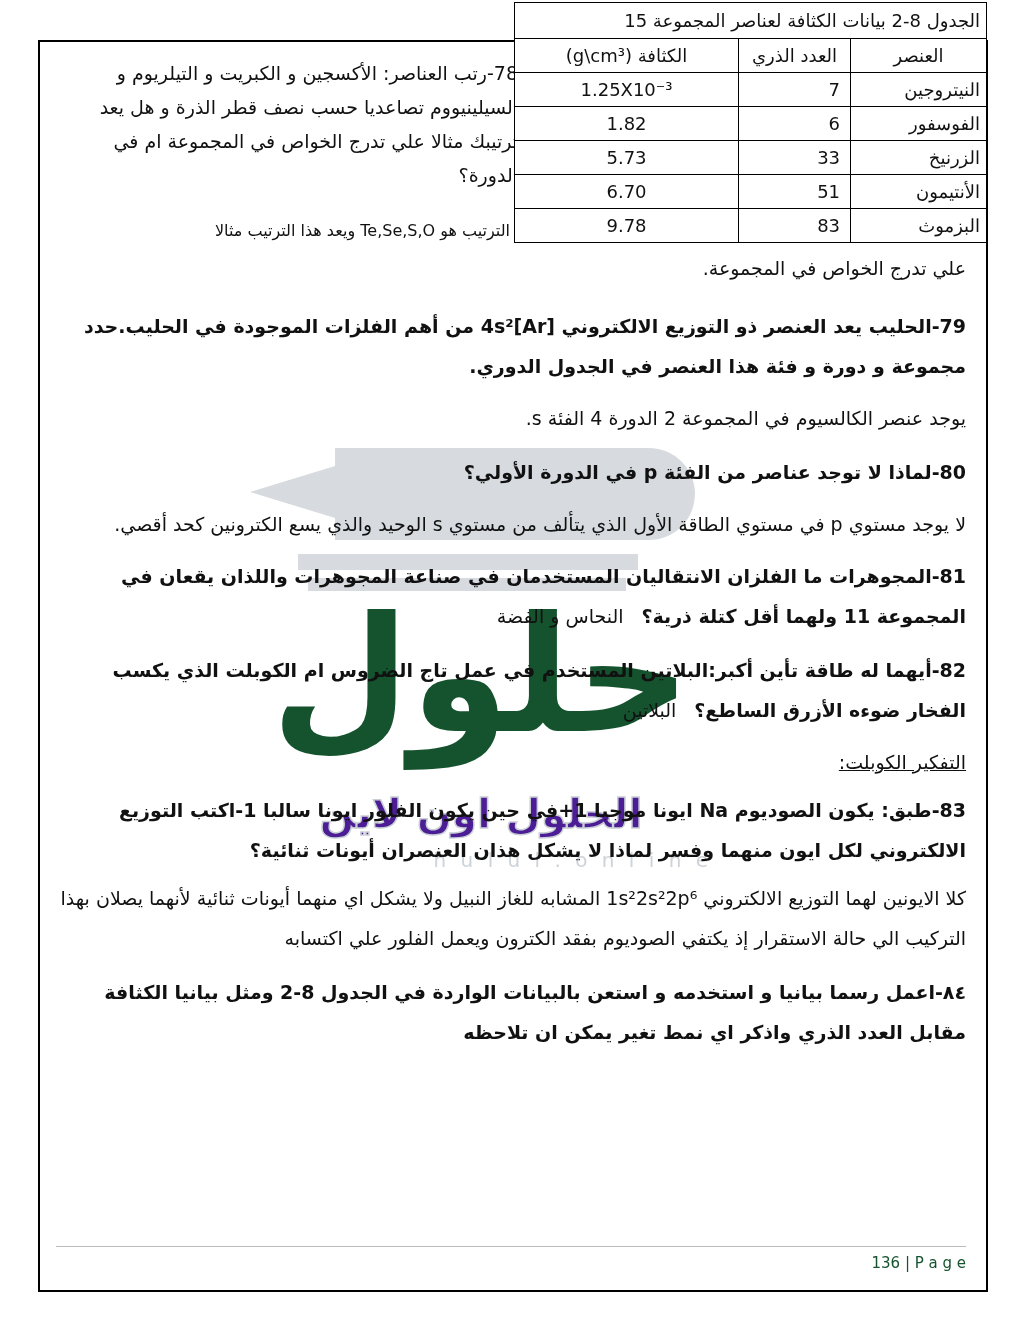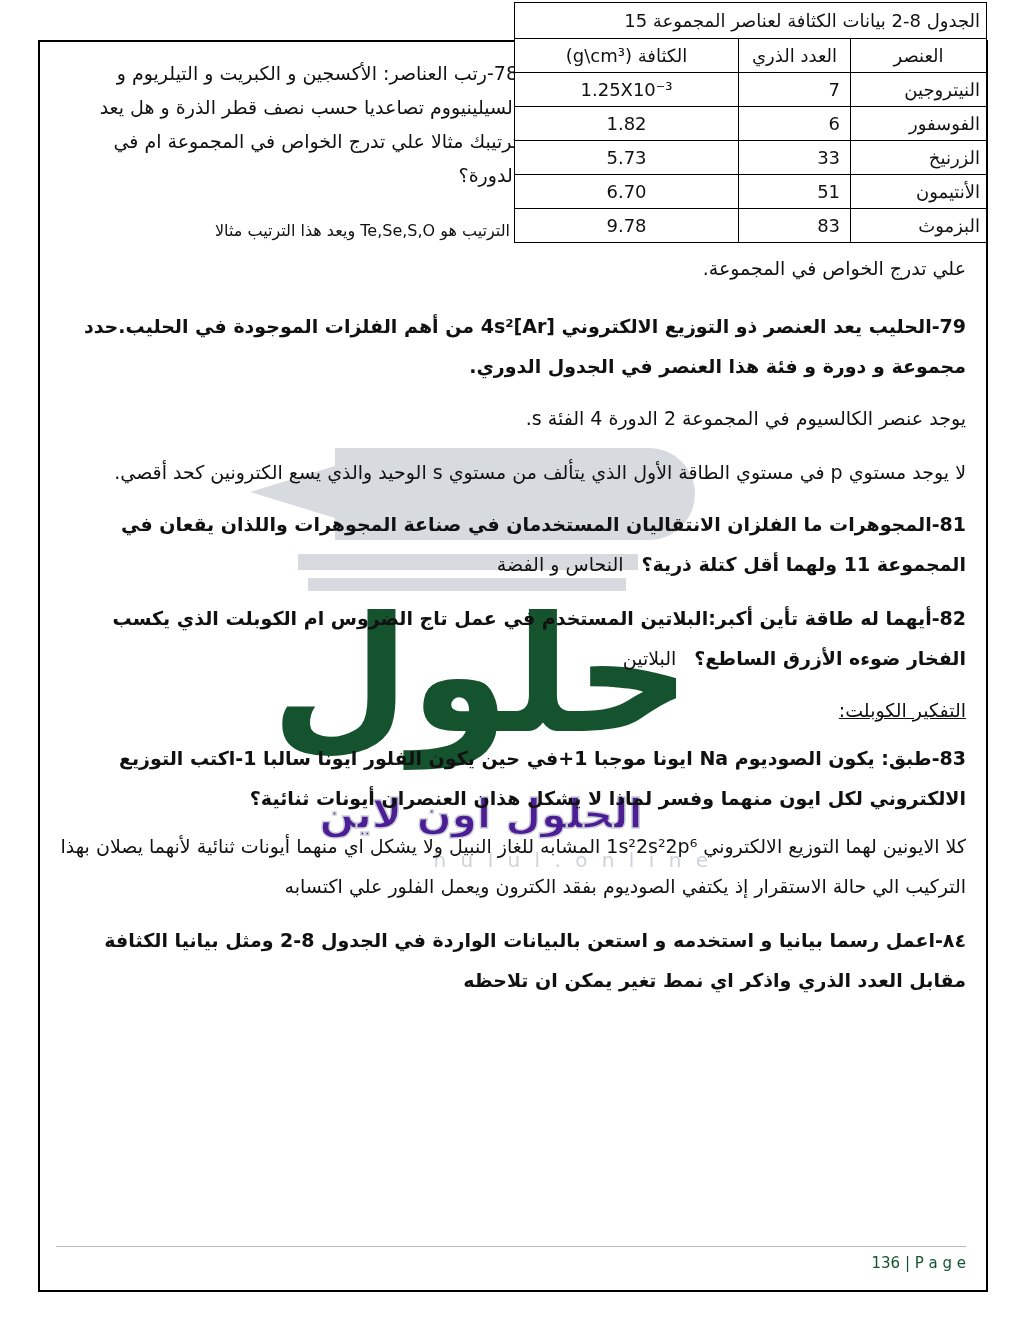--- a/index.html
+++ b/index.html
@@ -167,20 +167,21 @@
 
 <div class="q78">78-رتب العناصر: الأكسجين و الكبريت و التيلريوم و السيلينيووم تصاعديا حسب نصف قطر الذرة و هل يعد ترتيبك مثالا علي تدرج الخواص في المجموعة ام  في الدورة؟</div>
 <div class="q78-answer">الترتيب هو Te,Se,S,O ويعد هذا الترتيب مثالا</div>
 
 <div class="content">
   <p class="mb18">علي تدرج الخواص في المجموعة.</p>
 
   <p class="bold">79-الحليب يعد العنصر ذو التوزيع الالكتروني [Ar]4s² من أهم الفلزات الموجودة في الحليب.حدد مجموعة و دورة و فئة هذا العنصر في الجدول الدوري.</p>
   <p class="mb14">يوجد عنصر الكالسيوم في المجموعة 2 الدورة 4 الفئة s.</p>
 
+  <p class="bold">80-لماذا لا توجد عناصر من الفئة p في الدورة الأولي؟</p>
   <p>لا يوجد مستوي p في مستوي الطاقة الأول الذي يتألف من مستوي s الوحيد والذي يسع الكترونين كحد أقصي.</p>
 
   <p class="bold mb14">
     <span>81-المجوهرات ما الفلزان الانتقاليان المستخدمان في صناعة المجوهرات واللذان يقعان في المجموعة 11 ولهما أقل كتلة ذرية؟</span><span class="inline-answer">النحاس و الفضة</span>
   </p>
 
   <p class="bold">
     <span>82-أيهما له طاقة تأين أكبر:البلاتين المستخدم في عمل تاج الضروس ام الكوبلت الذي يكسب الفخار ضوءه الأزرق الساطع؟</span><span class="inline-answer">البلاتين</span>
   </p>
 

